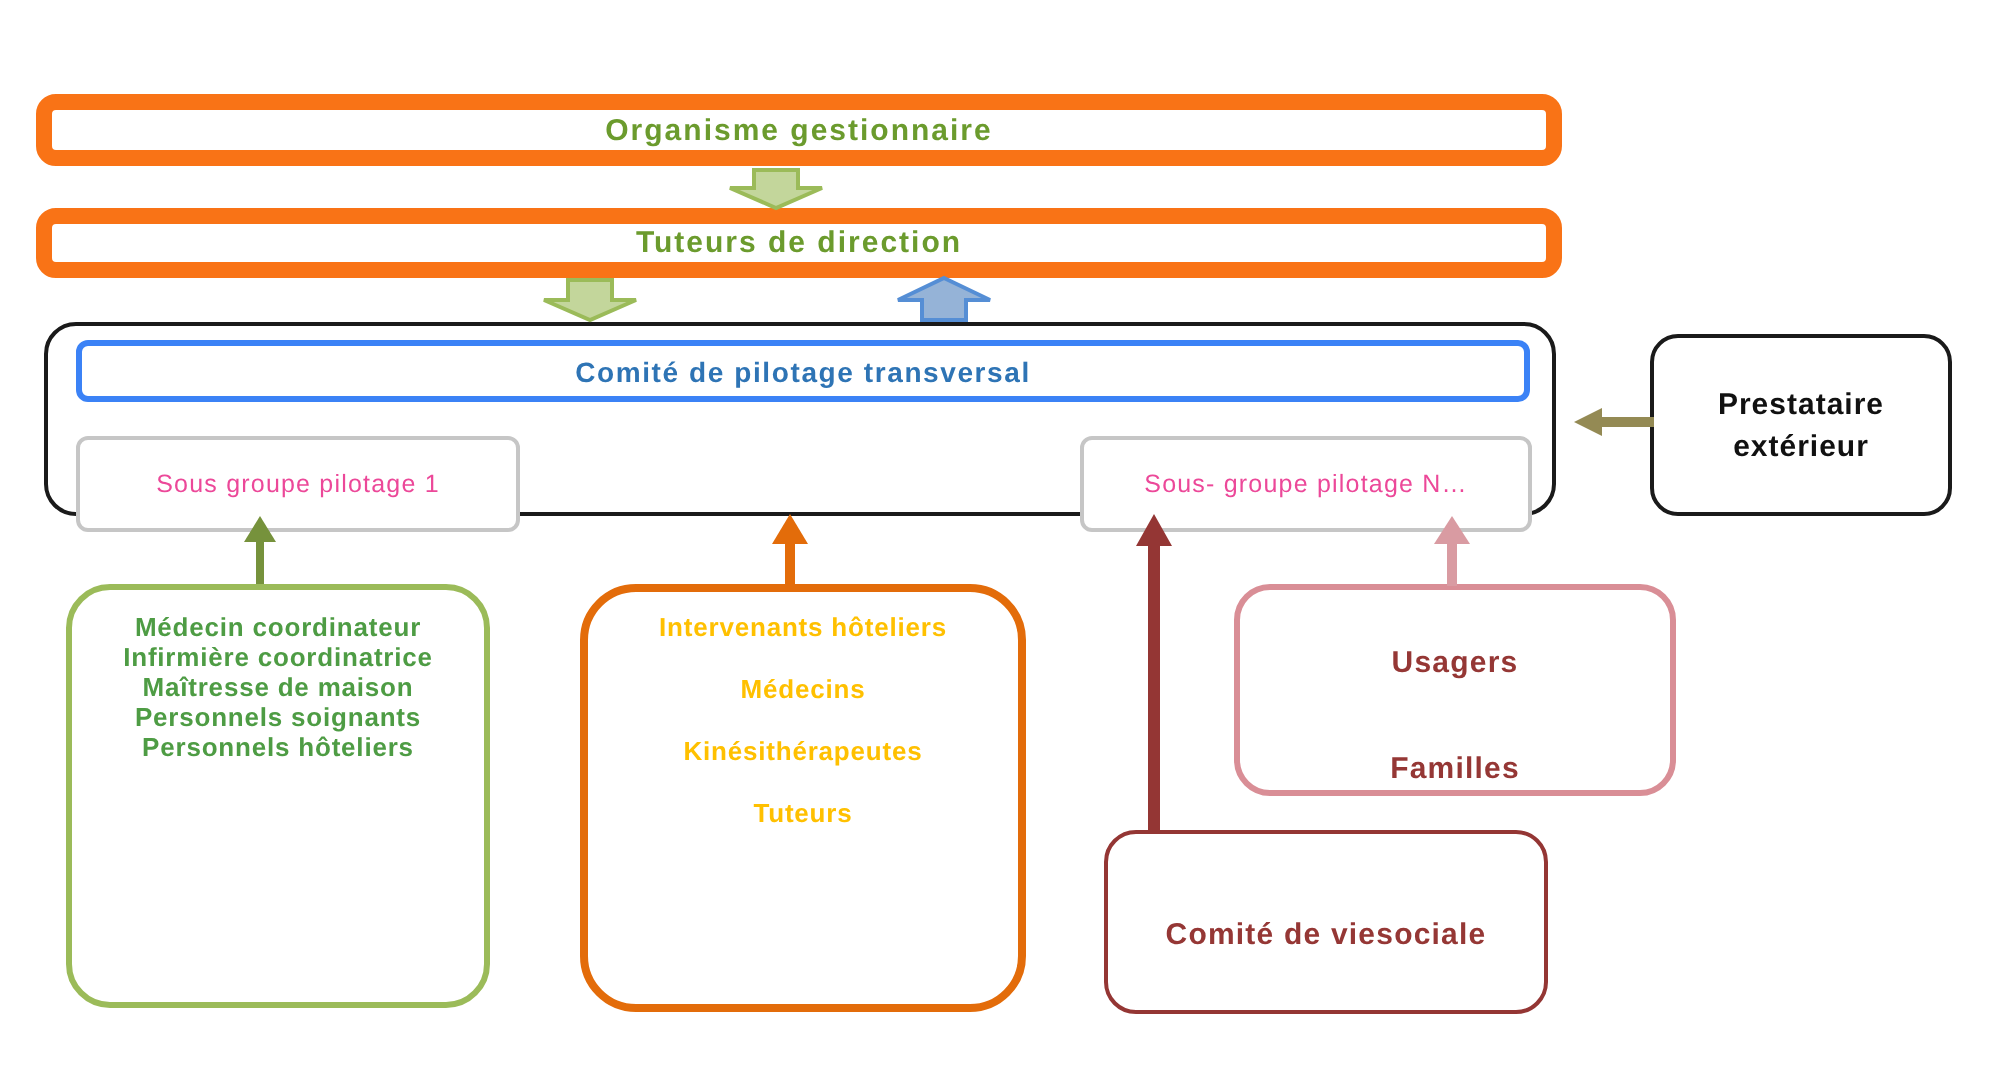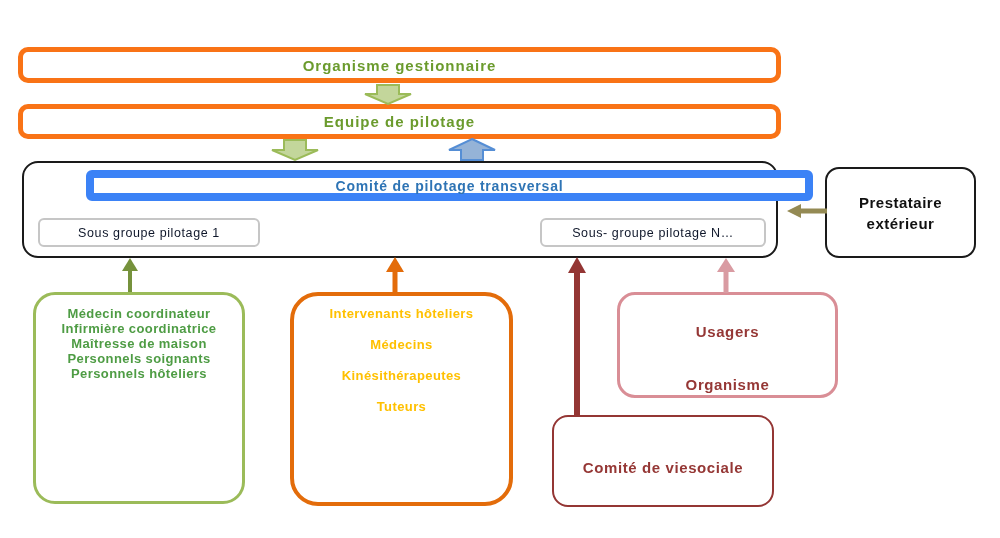--- a/index.html
+++ b/index.html
@@ -9,34 +9,34 @@
   }
   .box{
     position:absolute;box-sizing:border-box;background:#ffffff;
     display:flex;align-items:center;justify-content:center;
     text-align:center;font-weight:bold;
   }
   .list{flex-direction:column;justify-content:flex-start;}
   .list .item{line-height:15px;}
   
   .banner{
-    border:5px solid #f97316;border-radius:10px;
+    border:8px solid #f97316;border-radius:10px;
     color:#6B9B2D;font-size:15px;letter-spacing:1px;
   }
   #org-box{left:18px;top:47px;width:763px;height:36px;}
   #direction-box{left:18px;top:104px;width:763px;height:35px;}
   
   #pilotage-container{left:22px;top:161px;width:756px;height:97px;
     border:2px solid #1a1a1a;border-radius:16px;}
   #comite-box{left:38px;top:170px;width:727px;height:31px;
-    border:8px solid #3b82f6;border-radius:6px;
-    color:#2E74B5;font-size:14px;letter-spacing:.8px;margin-left:48px;}
+    border:3px solid #3b82f6;border-radius:6px;
+    color:#2E74B5;font-size:14px;letter-spacing:.8px;}
   .subgroup{
-    top:218px;height:29px;border:2px solid #C6C6C6;border-radius:6px;
-    color:#0f172a;font-size:12.5px;font-weight:normal;letter-spacing:.6px;
+    top:218px;height:48px;border:2px solid #C6C6C6;border-radius:6px;
+    color:#ec4899;font-size:12.5px;font-weight:normal;letter-spacing:.6px;
   }
   #subgroup-1{left:38px;width:222px;}
   #subgroup-2{left:293px;width:225px;}
   #subgroup-3{left:540px;width:226px;}
   
   #prestataire-box{left:825px;top:167px;width:151px;height:91px;
     border:2px solid #1a1a1a;border-radius:14px;flex-direction:column;
     color:#111111;font-size:15px;row-gap:4px;letter-spacing:.5px;}
   
   #internal-team-box{left:33px;top:292px;width:212px;height:212px;
@@ -73,21 +73,21 @@
 </head>
 <body>
 
 <div class="canvas">
 
   <div class="box banner" id="org-box">
     <span>Organisme gestionnaire</span>
   </div>
 
   <div class="box banner" id="direction-box">
-    <span>Equipe de pilotage</span>
+    <span>Tuteurs de direction</span>
   </div>
 
   <div class="box" id="pilotage-container"></div>
 
   <div class="box" id="comite-box">
     <span>Comité de pilotage transversal</span>
   </div>
 
   <div class="box subgroup" id="subgroup-1">
     <span>Sous groupe pilotage 1</span>
@@ -111,21 +111,21 @@
 
   <div class="box list" id="external-team-box">
     <span class="item">Intervenants hôteliers</span>
     <span class="item">Médecins</span>
     <span class="item">Kinésithérapeutes</span>
     <span class="item">Tuteurs</span>
   </div>
 
   <div class="box" id="usagers-box">
     <span class="item">Usagers</span>
-    <span class="item">Organisme</span>
+    <span class="item">Familles</span>
   </div>
 
   <div class="box" id="vie-sociale-box">
     <span class="item">Comité de vie</span>
     <span class="item">sociale</span>
   </div>
 
   <svg id="arrows" viewBox="0 0 1000 538" xmlns="http://www.w3.org/2000/svg">
 
     <g>

